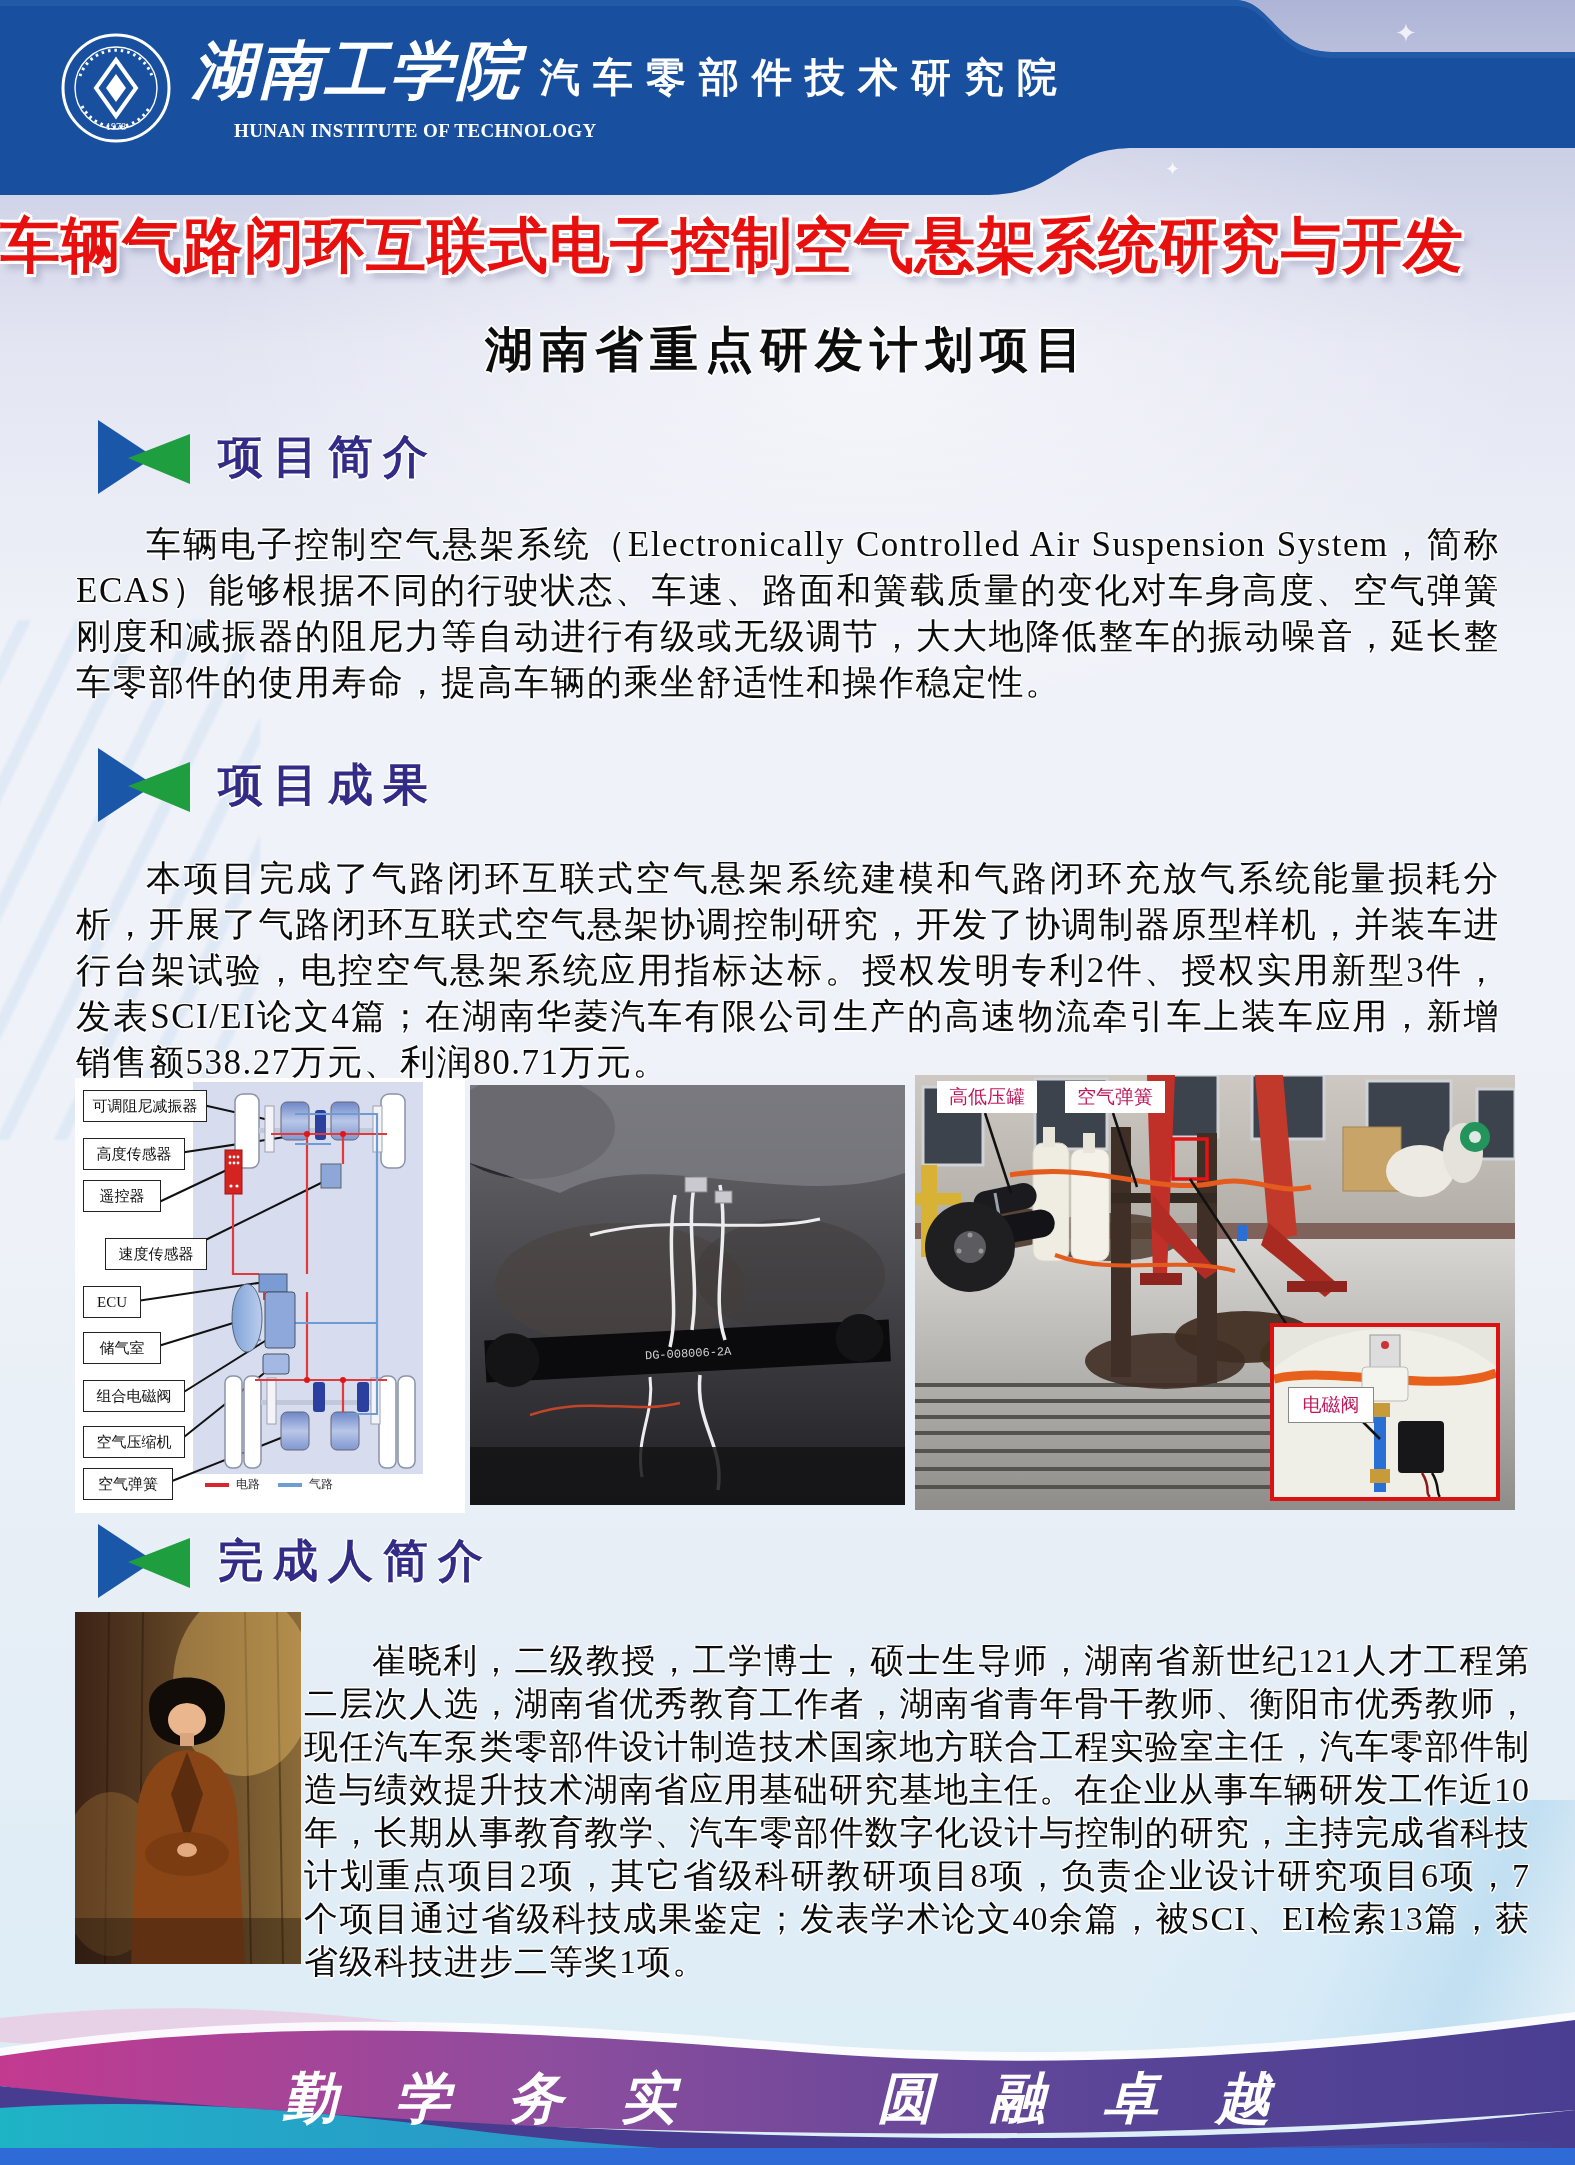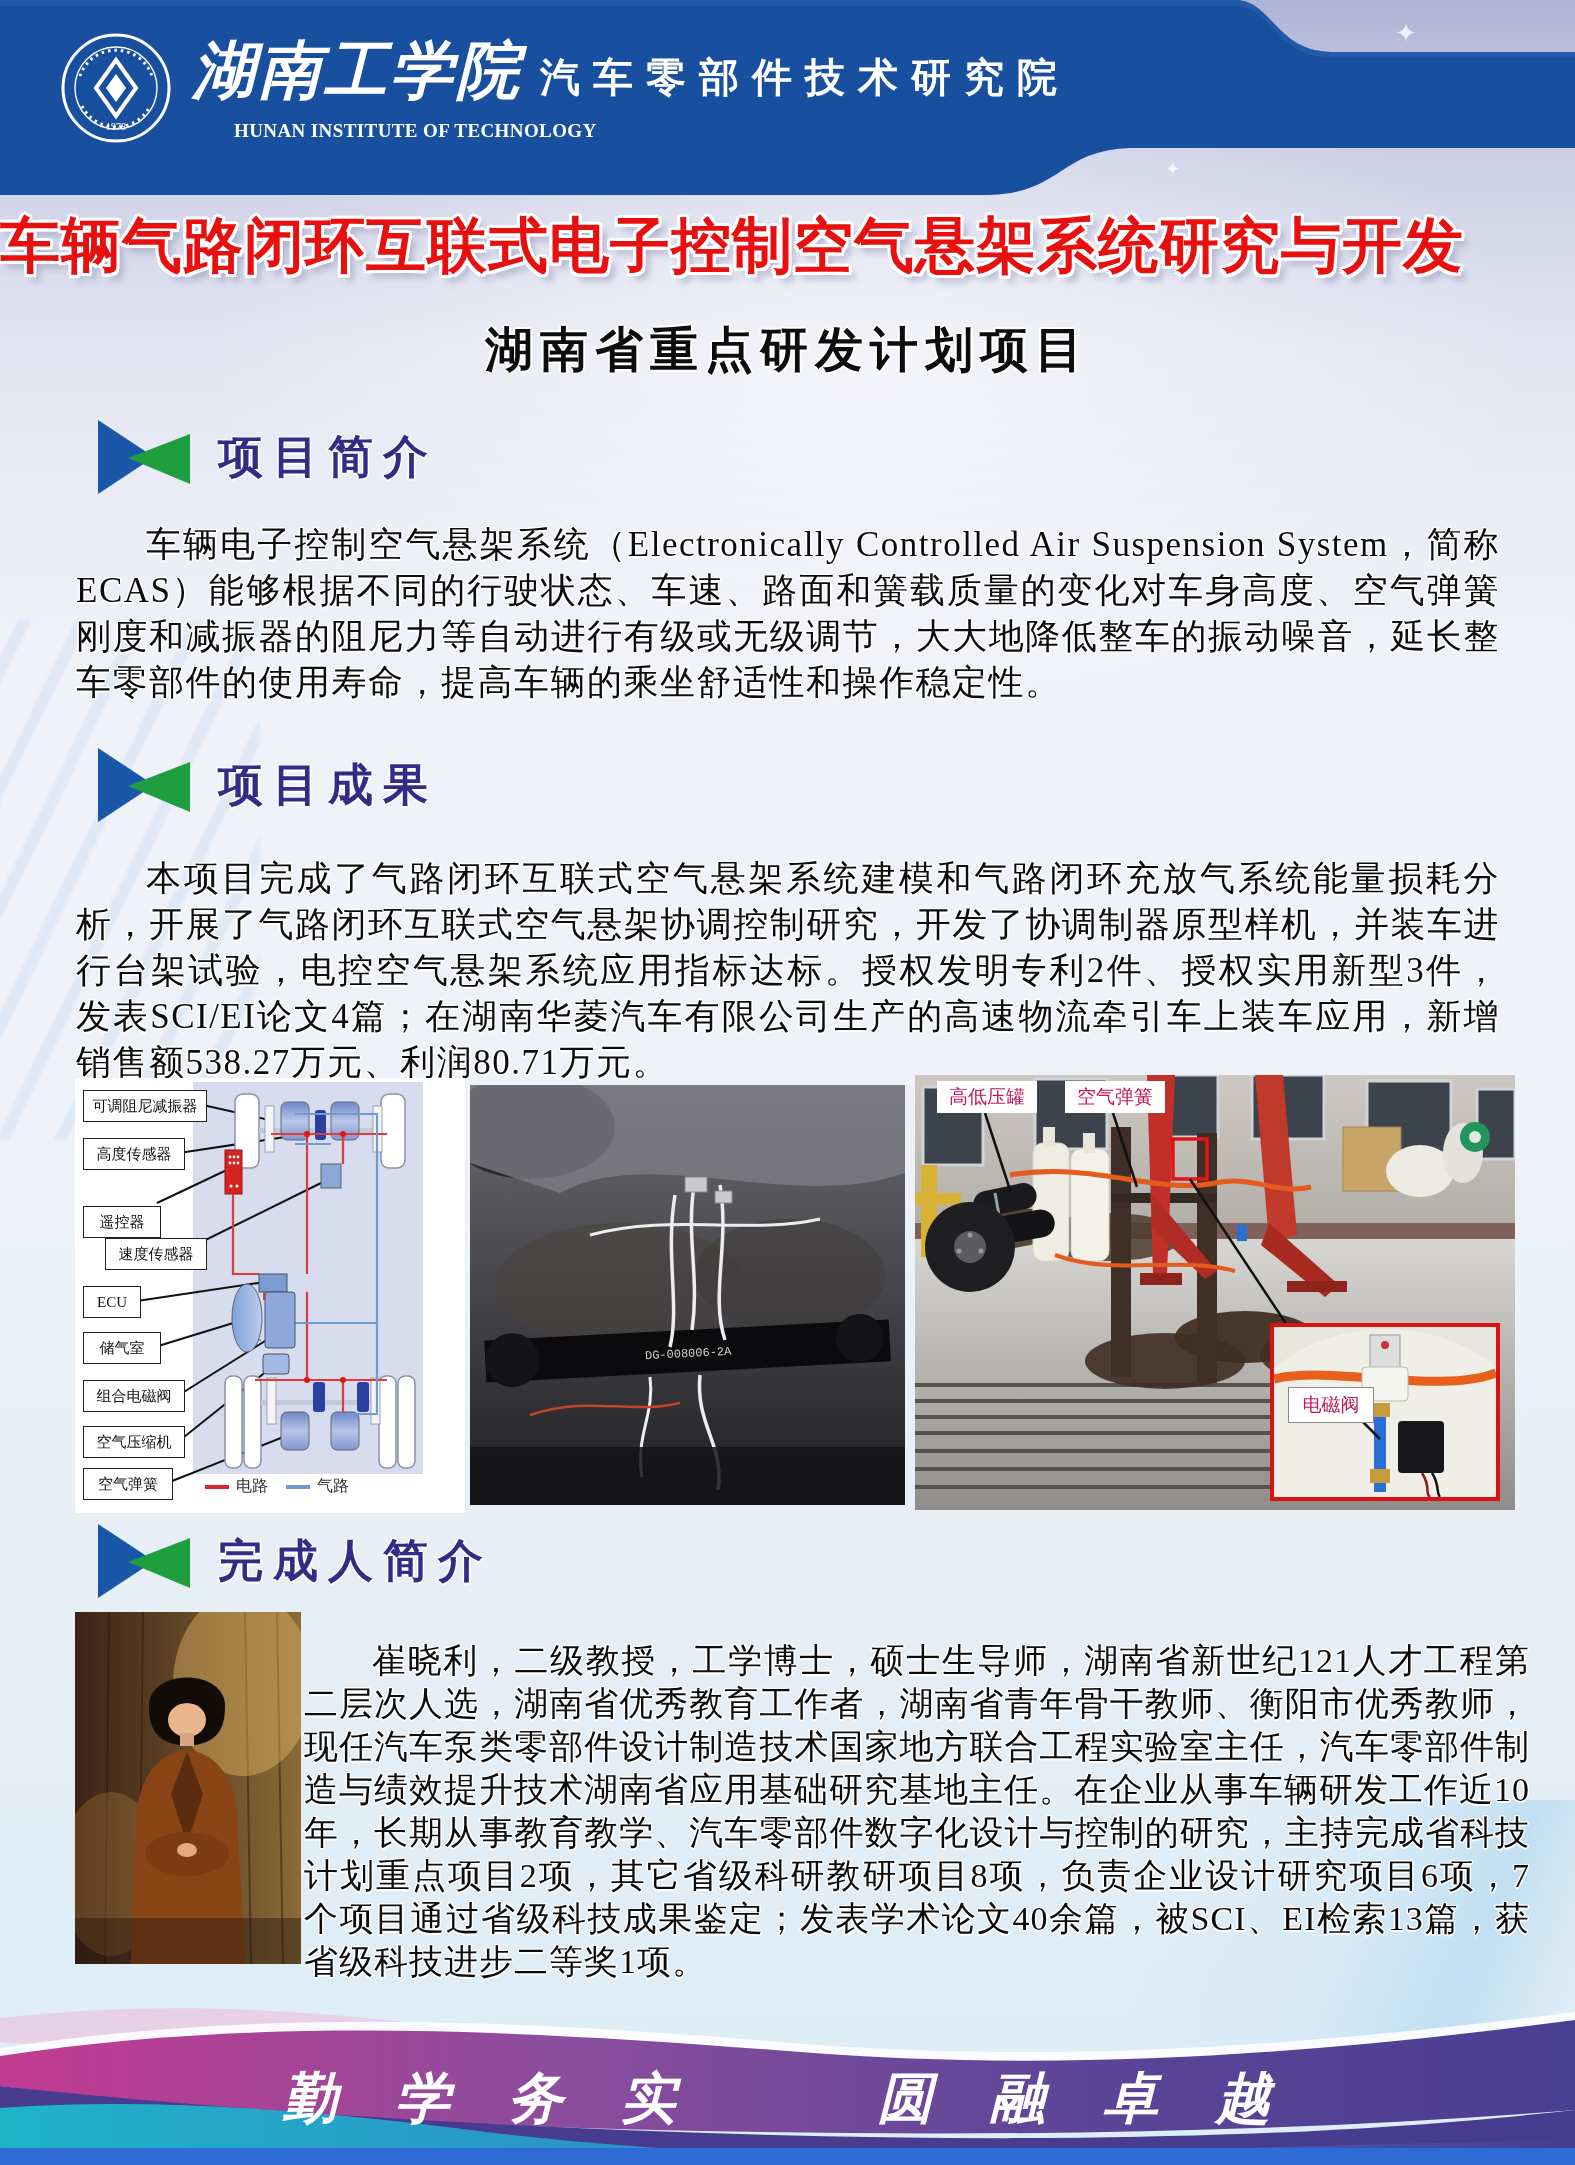--- a/index.html
+++ b/index.html
@@ -39,21 +39,21 @@
     font-size:35px;line-height:46px;letter-spacing:1.5px;text-align:justify;text-indent:2em;
     text-shadow:1.5px 0 0 #fff,-1.5px 0 0 #fff,0 1.5px 0 #fff,0 -1.5px 0 #fff,1px 1px 0 #fff,-1px -1px 0 #fff,1px -1px 0 #fff,-1px 1px 0 #fff;margin-top:24px;}
   .bio-text{left:304px;width:1226px;font-size:34px;line-height:43px;letter-spacing:1px;}
 
   
   .fig{position:absolute;overflow:hidden;}
   .diagram{left:75px;top:1078px;width:390px;height:435px;background:#ffffff;}
   .dlabel{position:absolute;left:8px;height:30px;background:#fff;border:1.5px solid #222;color:#111;
     font-family:"Liberation Serif",serif;font-size:15px;display:flex;align-items:center;justify-content:center;white-space:nowrap;}
   .legend{position:absolute;left:130px;top:398px;display:flex;align-items:center;gap:18px;
-    font-family:"Liberation Serif",serif;font-size:16px;color:#333;}
+    font-family:"Liberation Serif",serif;font-size:12px;color:#333;}
   .legend .item{display:flex;align-items:center;gap:7px;}
   .legend .dash{display:inline-block;width:24px;height:4px;}
 
   .photo-mid{left:470px;top:1085px;width:435px;height:420px;}
   .photo-right{left:915px;top:1075px;width:600px;height:435px;}
   .plabel{position:absolute;background:#fff;color:#be185d;font-family:"Liberation Serif",serif;font-size:19px;
     display:flex;align-items:center;justify-content:center;white-space:nowrap;}
   .inset{position:absolute;left:355px;top:248px;width:230px;height:178px;border:4px solid #dd1111;box-sizing:border-box;background:#e6e6de;}
 
   .portrait{left:75px;top:1612px;width:226px;height:352px;}
@@ -207,21 +207,21 @@
           <line x1="189" y1="214" x2="189" y2="222"></line>
           <line x1="197" y1="214" x2="197" y2="222"></line>
           <line x1="205" y1="214" x2="205" y2="222"></line>
         </g>
       <ellipse cx="172" cy="240" rx="15" ry="34" fill="url(#tank)" stroke="#567"></ellipse>
       <rect x="190" y="214" width="30" height="56" rx="3" fill="#8fa8dc" stroke="#456"></rect>
       <rect x="188" y="276" width="26" height="20" rx="3" fill="#a3b8e2" stroke="#456"></rect>
     </svg>
     <div class="dlabel" style="top:12px;width:122px;">可调阻尼减振器</div>
     <div class="dlabel" style="top:60px;width:100px;">高度传感器</div>
-    <div class="dlabel" style="top:128px;width:76px;">遥控器</div>
+    <div class="dlabel" style="top:102px;width:76px;">遥控器</div>
     <div class="dlabel" style="top:160px;width:100px;margin-left:22px;">速度传感器</div>
     <div class="dlabel" style="top:208px;width:56px;">ECU</div>
     <div class="dlabel" style="top:254px;width:76px;">储气室</div>
     <div class="dlabel" style="top:302px;width:100px;">组合电磁阀</div>
     <div class="dlabel" style="top:348px;width:100px;">空气压缩机</div>
     <div class="dlabel" style="top:390px;width:88px;">空气弹簧</div>
     <div class="legend">
       <span class="item">
           <span class="dash" style="background:#d9262c;"></span>
           <span>电路</span>

